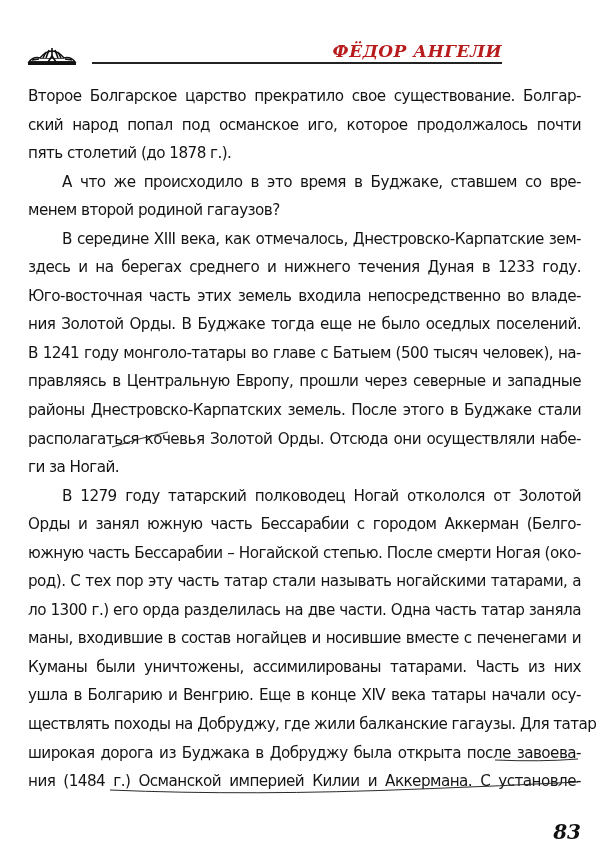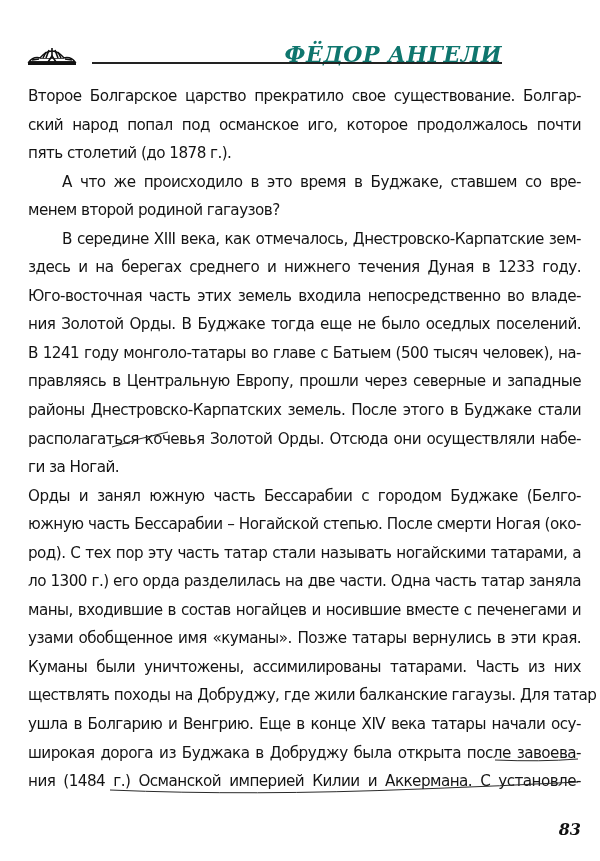--- a/index.html
+++ b/index.html
@@ -24,23 +24,23 @@
     left: 27px; top: 42px;
     width: 50px; height: 24px;
   }
   .author {
     position: absolute;
     right: 98px;
     top: 41px;
     font-family: "DejaVu Serif", serif;
     font-weight: bold;
     font-style: italic;
-    font-size: 22px;
+    font-size: 17px;
     letter-spacing: 0.5px;
-    color: #0f766e;
+    color: #b91c1c;
     right: 98px;
   }
   .author-wrap {
     position: absolute;
     left: 0; top: 41px; width: 502px;
     text-align: right;
   }
   .header-rule {
     position: absolute;
     left: 92px; top: 62px;
@@ -82,21 +82,21 @@
   }
   .page-number {
     position: absolute;
     left: 0;
     top: 820px;
     width: 581px;
     text-align: right;
     font-family: "DejaVu Serif", serif;
     font-weight: bold;
     font-style: italic;
-    font-size: 16px;
+    font-size: 20px;
     color: #111;
   }
 </style>
 </head>
 <body>
 
 <div class="header">
   <svg class="ornament" viewBox="0 0 50 24" width="50" height="24">
     <g fill="none" stroke="#111" stroke-width="1.6">
       <path d="M2 20 Q6 14 14 16 L36 16 Q44 14 48 20 Z" fill="#fff"></path>
@@ -123,29 +123,29 @@
     <div class="line last"><span class="b">менем второй родиной гагаузов?</span></div>
     <div class="line indent"><span class="">В середине XIII века, как отмечалось, Днестровско-Карпатские зем-</span></div>
     <div class="line"><span class="">здесь и на берегах среднего и нижнего течения  </span><span class="b">Дуная в 1233 году</span><span class="">.</span></div>
     <div class="line"><span class="">Юго-восточная часть этих земель входила непосредственно во владе-</span></div>
     <div class="line"><span class="">ния Золотой Орды. В Буджаке тогда еще не было оседлых поселений.</span></div>
     <div class="line"><span class="">В 1241 году монголо-татары во главе с Батыем (500 тысяч человек), на-</span></div>
     <div class="line"><span class="">правляясь в Центральную Европу, прошли через северные и западные</span></div>
     <div class="line"><span class="">районы Днестровско-Карпатских земель. После этого в Буджаке стали</span></div>
     <div class="line"><span class="">располагаться кочевья Золотой Орды. Отсюда они осуществляли набе-</span></div>
     <div class="line last"><span class="">ги за Ногай.</span></div>
-    <div class="line"><span class="">Орды и занял южную часть Бессарабии  с городом  Буджаке (Белго-</span></div>
+    <div class="line indent"><span class="b">В 1279 году татарский полководец Ногай</span><span class=""> откололся от Золотой</span></div>
+    <div class="line"><span class="">Орды и занял южную часть Бессарабии  с городом  Аккерман (Белго-</span></div>
     <div class="line"><span class="">южную часть Бессарабии – Ногайской степью. После смерти Ногая (око-</span></div>
     <div class="line"><span class="">род). С тех пор эту часть татар стали называть ногайскими татарами, а</span></div>
     <div class="line"><span class="">ло 1300 г.) его орда разделилась на две части. Одна часть татар заняла</span></div>
     <div class="line"><span class="">маны, входившие в состав ногайцев и носившие вместе с печенегами и</span></div>
-    <div class="line"><span class="">узами обобщенное имя  «куманы». Позже татары вернулись в эти края.</span></div>
     <div class="line"><span class="">Куманы были уничтожены, ассимилированы татарами. Часть из них</span></div>
+    <div class="line"><span class="">ушла в Болгарию и Венгрию. Еще в конце XIV века татары начали осу-</span></div>
     <div class="line"><span class="">ществлять походы на Добруджу, где жили балканские гагаузы. Для татар</span></div>
-    <div class="line"><span class="">ушла в Болгарию и Венгрию. Еще в конце XIV века татары начали осу-</span></div>
     <div class="line"><span class="">широкая дорога из Буджака в Добруджу была открыта после завоева-</span></div>
     <div class="line"><span class="">ния (1484 г.) Османской  империей  Килии и Аккермана. </span><span class="b">С установле-</span></div>
   </div>
 
 <svg class="pen-mark" style="left:0;top:0" width="600" height="861" viewBox="0 0 600 861">
   <g fill="none" stroke="#2a2a2a" stroke-width="1">
     <path d="M112 447 Q140 438 168 432"></path>
     <path d="M110 790 Q250 796 420 789 Q500 786 578 782"></path>
     <path d="M495 760 Q540 762 578 759"></path>
   </g>

